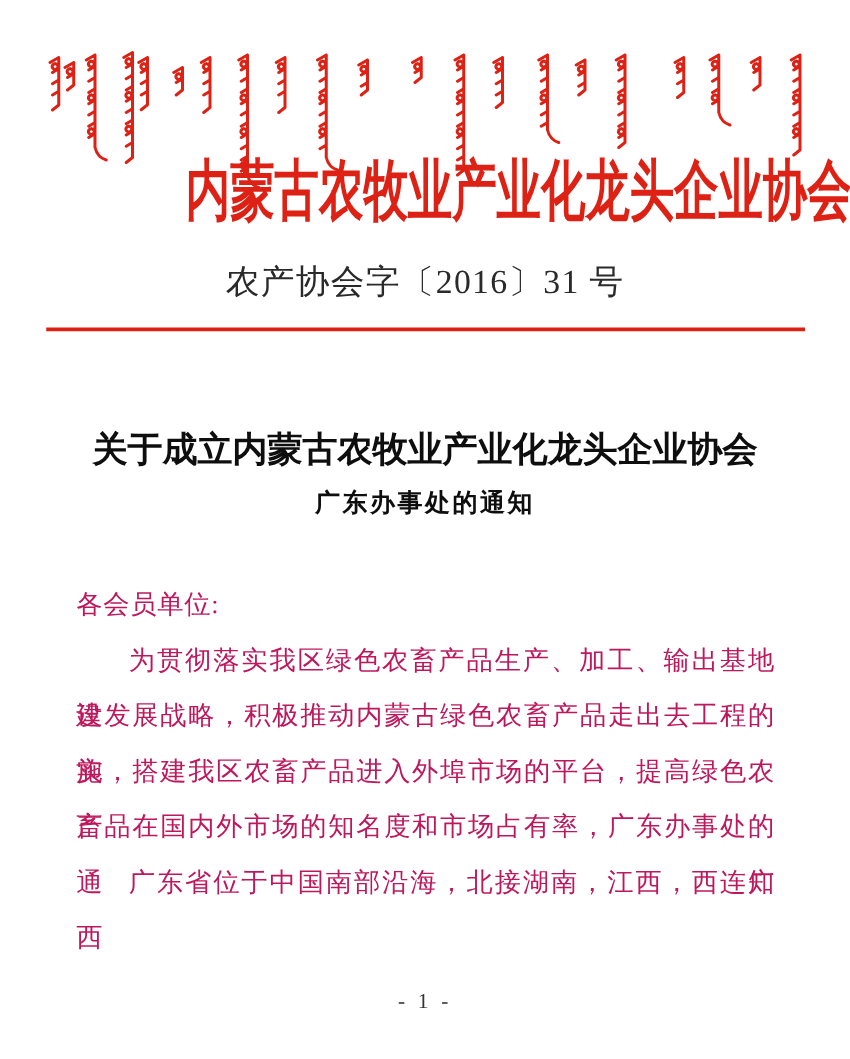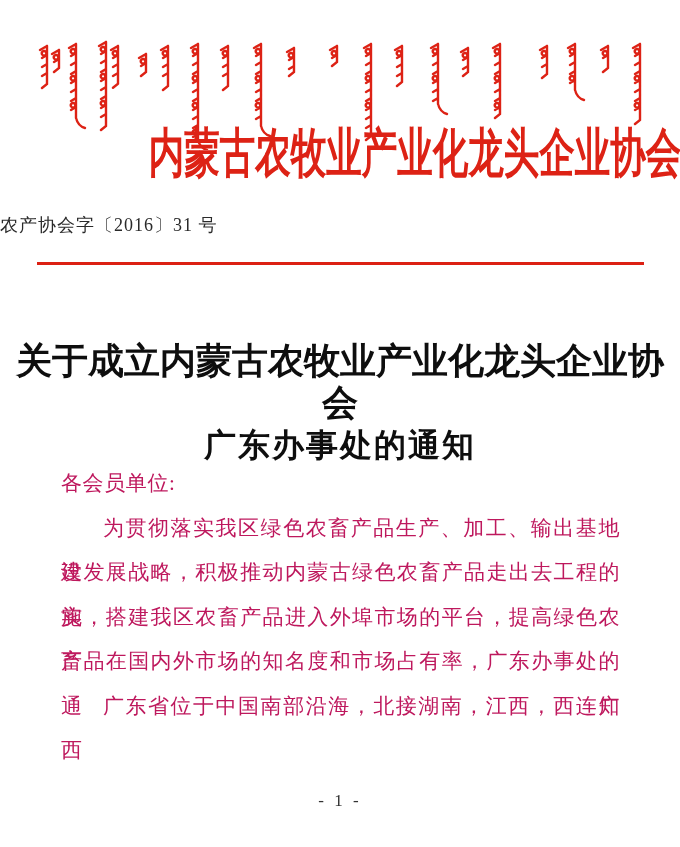--- a/index.html
+++ b/index.html
@@ -23,35 +23,36 @@
     display:inline-block;
     font-size:53px;line-height:60px;font-weight:bold;
     color:#dd2215;
     transform:scaleX(0.67);transform-origin:center;
     letter-spacing:0px;
     font-family:"Liberation Serif","DejaVu Serif",serif;
   }
   
   .doc-number{
     position:absolute;top:210px;left:0;width:680px;
-    font-size:18px;line-height:30px;color:#2a2a2a;
+    text-align:center;
+    font-size:27px;line-height:30px;color:#2a2a2a;
     letter-spacing:1px;
   }
   
   .red-rule{
     position:absolute;top:262px;left:37px;width:607px;height:3px;
     background:#dc2013;
   }
   
   .doc-title{
     position:absolute;top:340px;left:0;width:680px;
     text-align:center;color:#0e0e0e;font-weight:bold;
   }
-  .doc-title .t1{font-size:36px;line-height:42px;letter-spacing:0px;}
-  .doc-title .t2{font-size:32px;line-height:42px;letter-spacing:2px;}
+  .doc-title .t1{font-size:28px;line-height:42px;letter-spacing:0px;}
+  .doc-title .t2{font-size:20px;line-height:42px;letter-spacing:2px;}
   
   .body-block{
     position:absolute;top:461px;left:61px;width:559px;
     color:#be185d;
   }
   .bodyline{
     height:44.5px;line-height:44.5px;font-size:21px;
     letter-spacing:0.6px;
     white-space:nowrap;
   }

